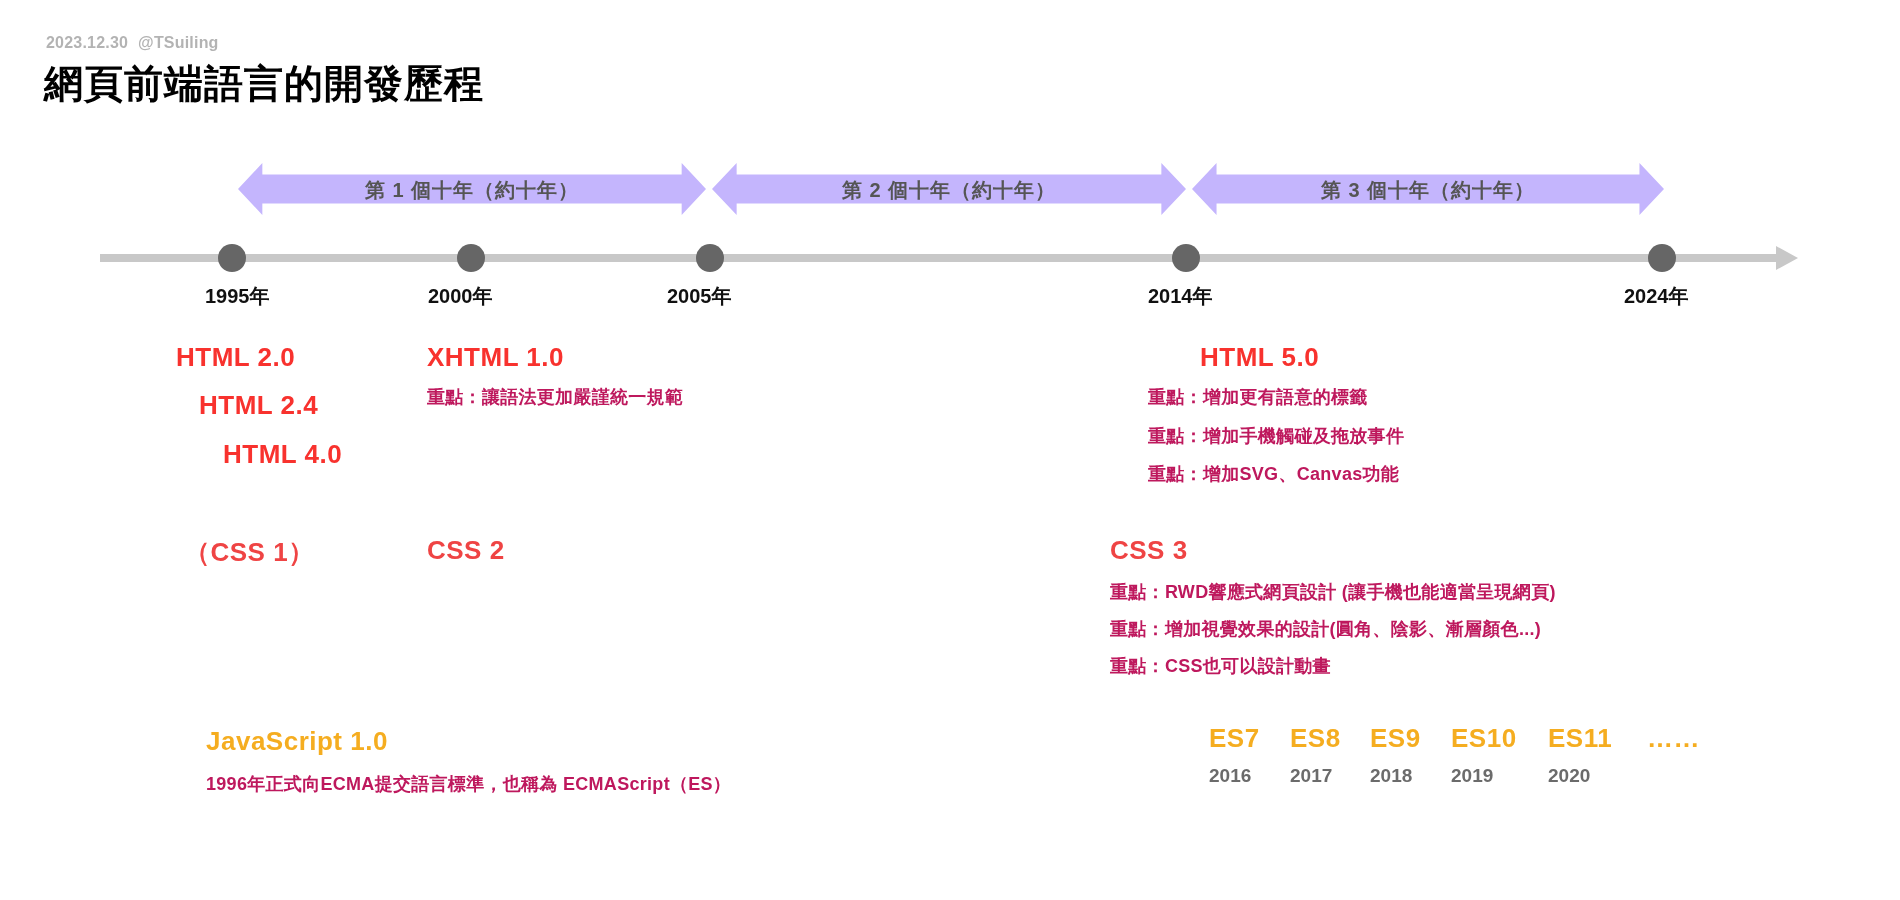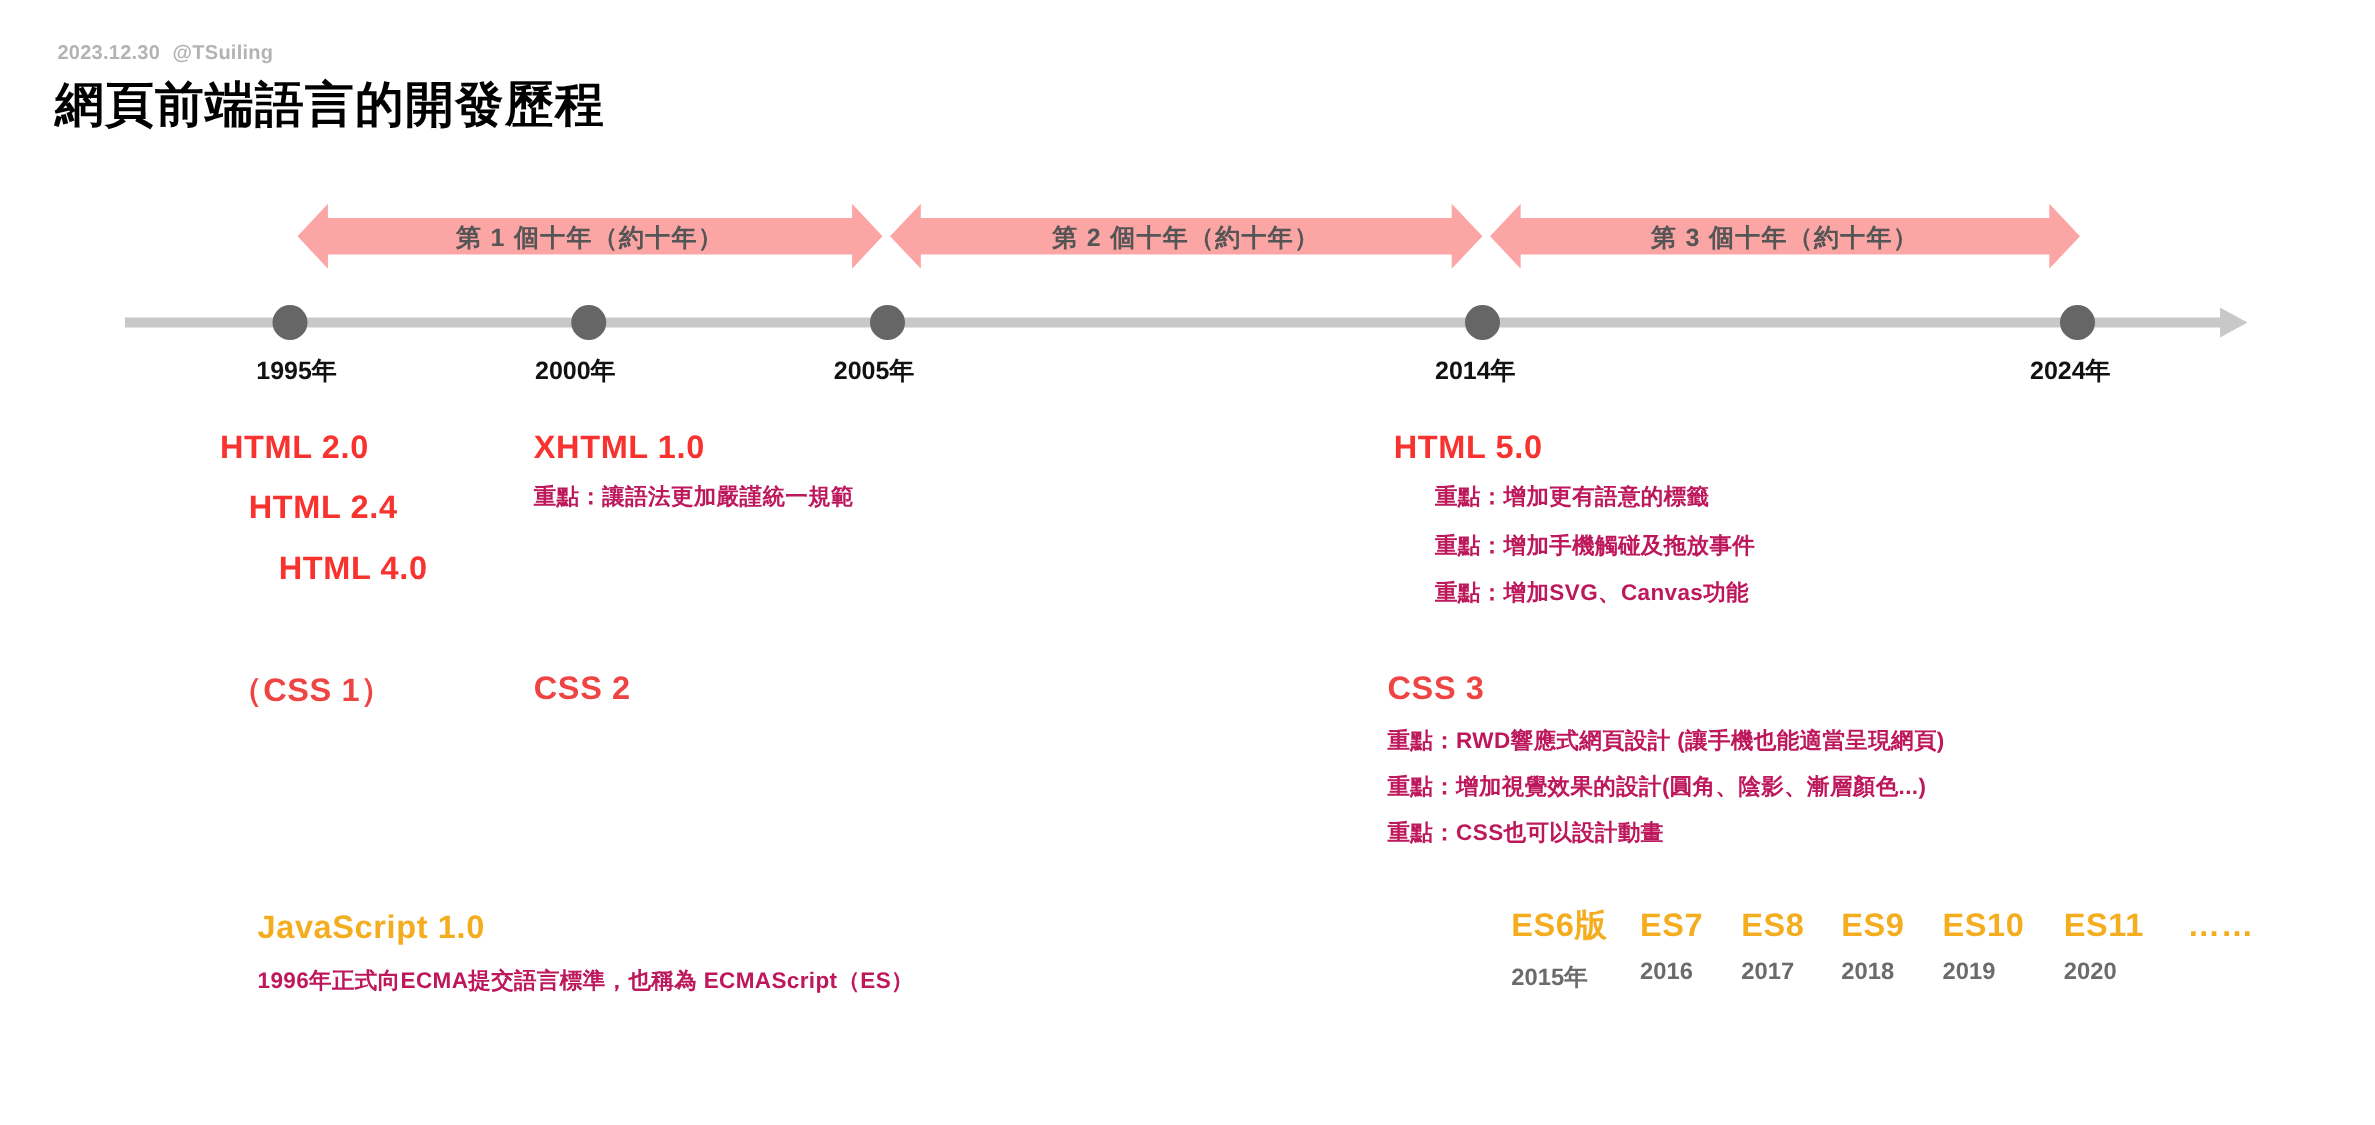--- a/index.html
+++ b/index.html
@@ -40,21 +40,21 @@
     color: #000000;
     letter-spacing: 1px;
     white-space: nowrap;
     text-align: center;
   }
 
   
   .decade-band {
     position: absolute;
     height: 52px;
-    background: #fca5a5;
+    background: #c4b5fd;
     display: flex;
     align-items: center;
     justify-content: center;
     color: #555555;
     font-size: 20px;
     font-weight: bold;
     letter-spacing: 1px;
     white-space: nowrap;
     clip-path: polygon(
       0% 50%,
@@ -202,41 +202,37 @@
 <div class="axis-year" style="left:1148px;">2014年</div>
 <div class="axis-year" style="left:1624px;">2024年</div>
 
 <div class="lang-title html" style="left:176px; top:342px;">HTML 2.0</div>
 <div class="lang-title html" style="left:199px; top:390px;">HTML 2.4</div>
 <div class="lang-title html" style="left:223px; top:439px;">HTML 4.0</div>
 
 <div class="lang-title html" style="left:427px; top:342px;">XHTML 1.0</div>
 <div class="detail-line" style="left:427px; top:385px;">重點：讓語法更加嚴謹統一規範</div>
 
-<div class="lang-title html" style="left:1115px; top:342px;">HTML 5.0</div>
+<div class="lang-title html" style="left:1200px; top:342px;">HTML 5.0</div>
 <div class="detail-line" style="left:1148px; top:385px;">重點：增加更有語意的標籤</div>
 <div class="detail-line" style="left:1148px; top:424px;">重點：增加手機觸碰及拖放事件</div>
 <div class="detail-line" style="left:1148px; top:462px;">重點：增加SVG、Canvas功能</div>
 
 <div class="lang-title css" style="left:184px; top:535px;">（CSS 1）</div>
 <div class="lang-title css" style="left:427px; top:535px;">CSS 2</div>
 
 <div class="lang-title css" style="left:1110px; top:535px;">CSS 3</div>
 <div class="detail-line" style="left:1110px; top:580px;">重點：RWD響應式網頁設計 (讓手機也能適當呈現網頁)</div>
 <div class="detail-line" style="left:1110px; top:617px;">重點：增加視覺效果的設計(圓角、陰影、漸層顏色...)</div>
 <div class="detail-line" style="left:1110px; top:654px;">重點：CSS也可以設計動畫</div>
 
 <div class="lang-title js" style="left:206px; top:726px;">JavaScript 1.0</div>
 <div class="detail-line" style="left:206px; top:772px;">1996年正式向ECMA提交語言標準，也稱為 ECMAScript（ES）</div>
 
 <div id="es-versions">
-  <div class="es-col" style="width:103px;">
-    <span class="es-name">ES6版</span>
-    <span class="es-year">2015年</span>
-  </div>
   <div class="es-col" style="width:81px;">
     <span class="es-name">ES7</span>
     <span class="es-year">2016</span>
   </div>
   <div class="es-col" style="width:80px;">
     <span class="es-name">ES8</span>
     <span class="es-year">2017</span>
   </div>
   <div class="es-col" style="width:81px;">
     <span class="es-name">ES9</span>

